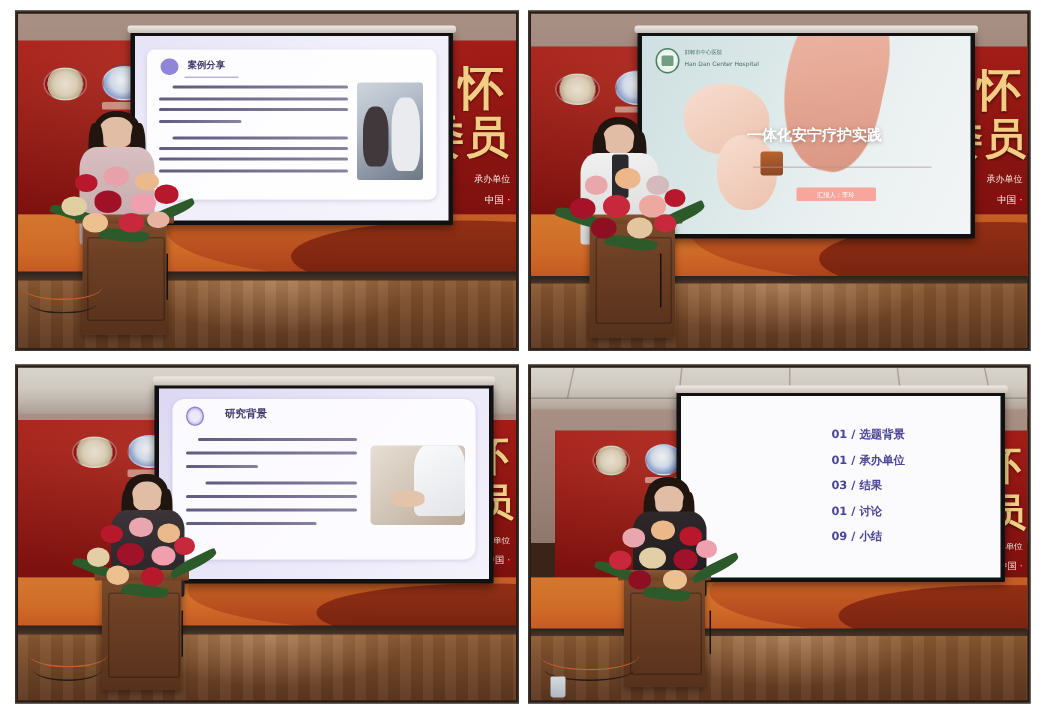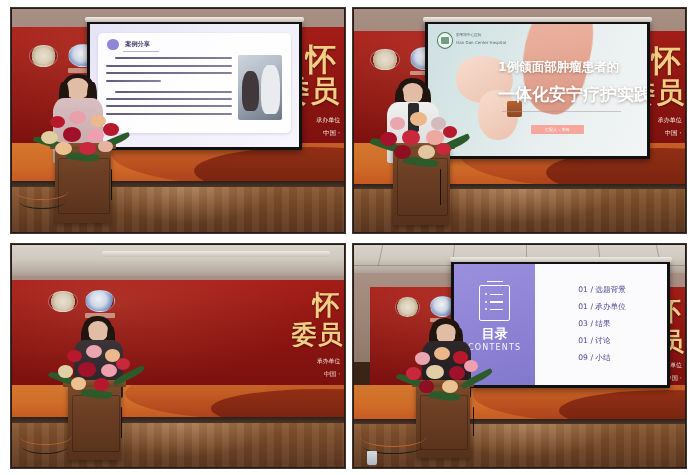--- a/index.html
+++ b/index.html
@@ -307,24 +307,23 @@
     position: absolute;
     color: rgba(255,255,255,.92);
     white-space: nowrap;
     text-align: center;
     letter-spacing: 1.2px;
     line-height: 1;
   }
   .toc-item {
     position: absolute;
     color: #4b4596;
-    font-weight: 400;
+    font-weight: 700;
     white-space: nowrap;
     line-height: 1;
-    margin-left: 24px;
   }
 
   
   .podium {
     position: absolute; z-index: 8;
     background: linear-gradient(180deg,#7b4a2b 0%, #6b3f24 35%, #57311b 100%);
     border-radius: 2px 2px 0 0;
     box-shadow: 0 2px 5px rgba(0,0,0,.4);
   }
   .podium::after {
@@ -498,22 +497,21 @@
           <div class="slide slide-title">
             <div class="title-arm" style="left:44%; top:-24%; width:30%; height:92%; transform:rotate(12deg);"></div>
             <div class="title-hand" style="left:13%; top:24%; width:26%; height:36%;"></div>
             <div class="title-hand" style="left:23%; top:50%; width:18%; height:38%;"></div>
             <div class="title-band" style="left:36%; top:58%; width:7%; height:12%;"></div>
 
             <div class="hosp-logo" style="left:4%; top:6%; width:7.5%; height:13%;"></div>
             <div class="hosp-name-cn" style="left:13%; top:7.5%; font-size:3.6px;">邯郸市中心医院</div>
             <div class="hosp-name-en" style="left:13%; top:13%; font-size:4px;">Han Dan Center Hospital</div>
 
-            <div class="big-title-line" style="left:32%; top:28%; font-size:12.5px;">1例颌面部肿瘤患者的</div>
-            <div class="big-title-line" style="left:32%; top:47%; font-size:17px;">一体化安宁疗护实践</div>
+            <div class="big-title-line" style="left:32%; top:47%; font-size:10px;">一体化安宁疗护实践</div>
             <div class="title-hr" style="left:34%; top:66%; width:54%;"></div>
             <div class="presenter-badge" style="left:47%; top:76%; width:24%; height:7.5%; font-size:4.2px;">汇报人：李玲</div>
           </div>
         </div>
 
         <div class="speaker" style="left:9.5%; top:31%; width:17%; height:38%;">
           <div class="sp-hair" style="left:23%; top:0; width:52%; height:28%;"></div>
           <div class="sp-head" style="left:30%; top:6%; width:38%; height:24%;"></div>
           <div class="sp-hair-side" style="left:18%; top:12%; width:15%; height:34%;"></div>
           <div class="sp-hair-side" style="left:66%; top:12%; width:15%; height:34%;"></div>
@@ -567,20 +565,40 @@
           <div class="wave" style="left:34%; top:-55%; width:92%; height:165%; background:linear-gradient(180deg,#d8762e,#a83b18);"></div>
           <div class="wave" style="left:60%; top:14%; width:68%; height:115%; background:linear-gradient(180deg,#8c2a13,#6d1d0d);"></div>
         </div>
 
         <div class="stage-edge" style="top:77.5%; height:2.5%;"></div>
         <div class="floor" style="top:80%;">
           <div class="floor-sheen" style="left:22%; top:0; width:58%; height:80%;"></div>
         </div>
 
         <div class="screen-roller" style="left:27%; top:3%; width:69%; height:2.5%;"></div>
+        <div class="screen-frame" style="left:27.5%; top:5%; width:68%; height:60%;">
+          <div class="slide slide-bg3">
+            <div class="card"></div>
+            <div class="circ-icon" style="left:8%; top:10%; width:5.5%; height:10%;"></div>
+            <div class="slide-title-cn" style="left:20%; top:11%; font-size:7px;">研究背景</div>
+
+            <div class="txt-line" style="left:12%; top:26%; width:48%; height:2px;"></div>
+            <div class="txt-line" style="left:8%;  top:33%; width:52%; height:2px;"></div>
+            <div class="txt-line" style="left:8%;  top:40%; width:22%; height:2px;"></div>
+            <div class="txt-line" style="left:14%; top:49%; width:46%; height:2px;"></div>
+            <div class="txt-line" style="left:8%;  top:56%; width:52%; height:2px;"></div>
+            <div class="txt-line" style="left:8%;  top:63%; width:52%; height:2px;"></div>
+            <div class="txt-line" style="left:8%;  top:70%; width:40%; height:2px;"></div>
+
+            <div class="doctor-photo" style="left:64%; top:30%; width:29%; height:42%;">
+              <div class="doc-coat" style="left:46%; top:-4%; width:54%; height:92%;"></div>
+              <div class="doc-skin" style="left:22%; top:56%; width:36%; height:20%;"></div>
+            </div>
+          </div>
+        </div>
 
         <div class="speaker" style="left:18%; top:32%; width:16%; height:37%;">
           <div class="sp-hair" style="left:22%; top:0; width:54%; height:30%;"></div>
           <div class="sp-head" style="left:30%; top:7%; width:38%; height:24%;"></div>
           <div class="sp-hair-side" style="left:17%; top:12%; width:16%; height:38%;"></div>
           <div class="sp-hair-side" style="left:66%; top:12%; width:16%; height:38%;"></div>
           <div class="sp-body" style="left:4%; top:29%; width:92%; height:71%; background:linear-gradient(180deg,#3b3438,#272226);"></div>
         </div>
 
         <div class="podium" style="left:17%; top:63%; width:16%; height:34%;"></div>
@@ -639,33 +657,20 @@
         </div>
 
         <div class="stage-edge" style="top:78.5%; height:2%;"></div>
         <div class="floor" style="top:80.5%;">
           <div class="floor-sheen" style="left:25%; top:0; width:55%; height:80%;"></div>
         </div>
 
         <div class="screen-roller" style="left:29%; top:5.5%; width:67%; height:2.5%;"></div>
         <div class="screen-frame" style="left:29.5%; top:7.5%; width:66%; height:57%;">
           <div class="slide slide-contents">
-            <div class="contents-left">
-              <div class="clip-icon" style="left:31%; top:17%; width:38%; height:30%;">
-                <div class="clip-row" style="left:34%; top:24%; width:46%;"></div>
-                <div class="clip-row" style="left:34%; top:46%; width:46%;"></div>
-                <div class="clip-row" style="left:34%; top:68%; width:46%;"></div>
-                <div class="clip-dot" style="left:16%; top:22%;"></div>
-                <div class="clip-dot" style="left:16%; top:44%;"></div>
-                <div class="clip-dot" style="left:16%; top:66%;"></div>
-              </div>
-              <div class="clip-top" style="left:40%; top:14%; width:20%;"></div>
-              <div class="contents-cn" style="left:0; right:0; top:52%; font-size:13px;">目录</div>
-              <div class="contents-en" style="left:0; right:0; top:66%; font-size:8px;">CONTENTS</div>
-            </div>
 
             <div class="toc-item" style="left:47%; top:18%; font-size:7.6px;">
               <span>01</span>
               <span>/</span>
               <span>选题背景</span>
             </div>
             <div class="toc-item" style="left:47%; top:32%; font-size:7.6px;">
               <span>01</span>
               <span>/</span>
               <span>承办单位</span>

